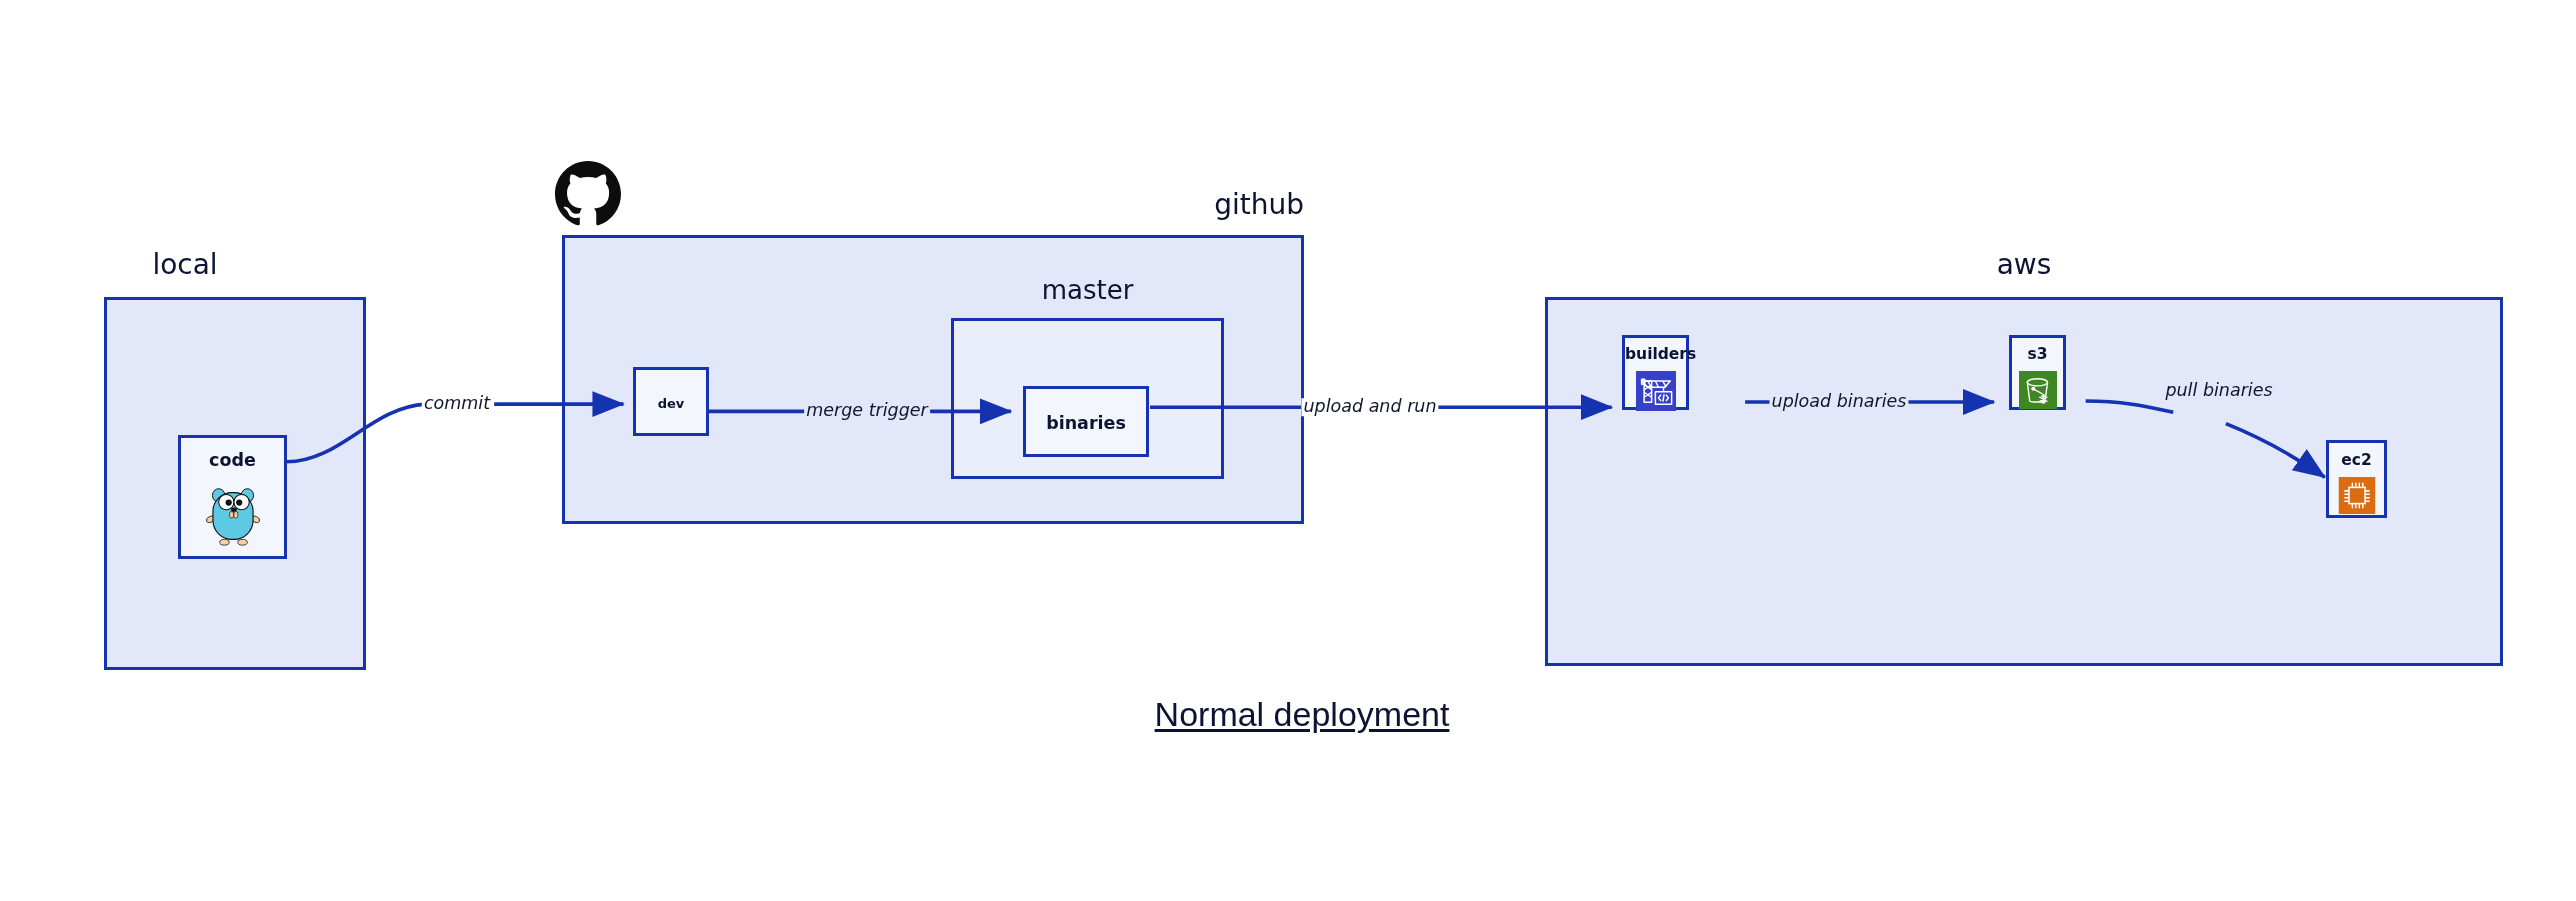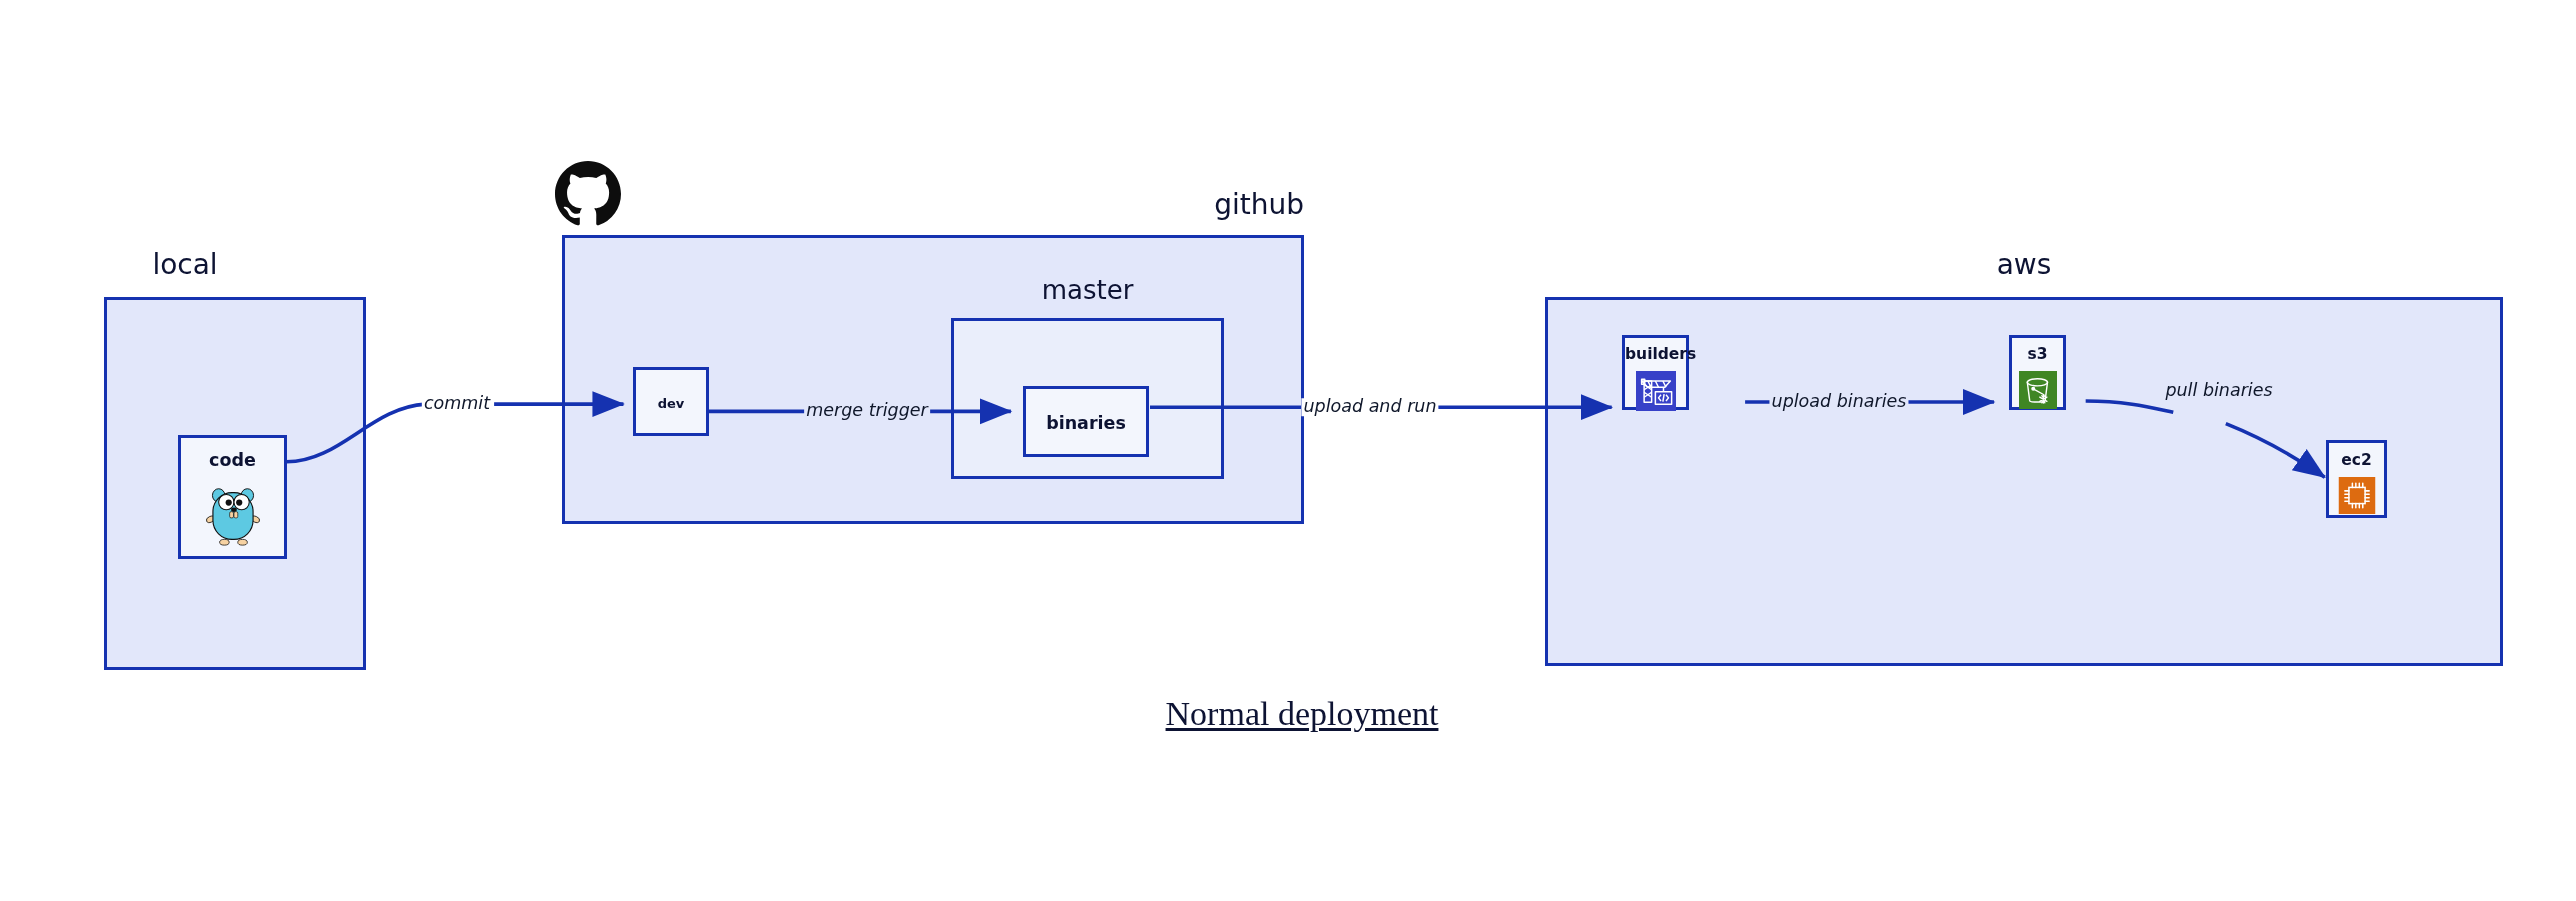--- a/index.html
+++ b/index.html
@@ -82,21 +82,21 @@
     background: transparent;
     transform: translate(-50%, -50%);
     padding: 0 2.1px;
   }
   .edge-label.on-white { background: #ffffff; }
   .edge-label.on-lav   { background: #e2e7fa; }
   
   #diagram-title {
     position: absolute;
     color: #0d1333;
-    font-family: Liberation Serif, serif;
+    font-family: Liberation Sans, sans-serif;
     font-weight: 400;
     text-decoration: underline;
     text-underline-offset: 3.1px;
     white-space: nowrap;
     line-height: 1;
     transform: translateX(-50%);
   }
   
   #github-mark {
     position: absolute;

